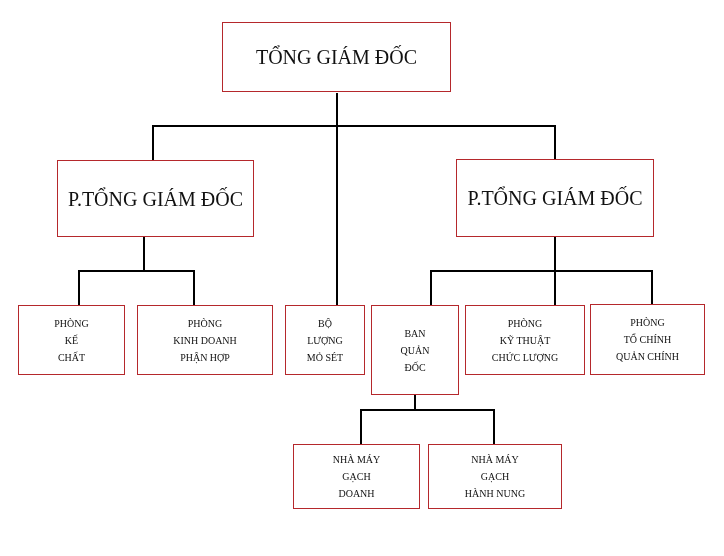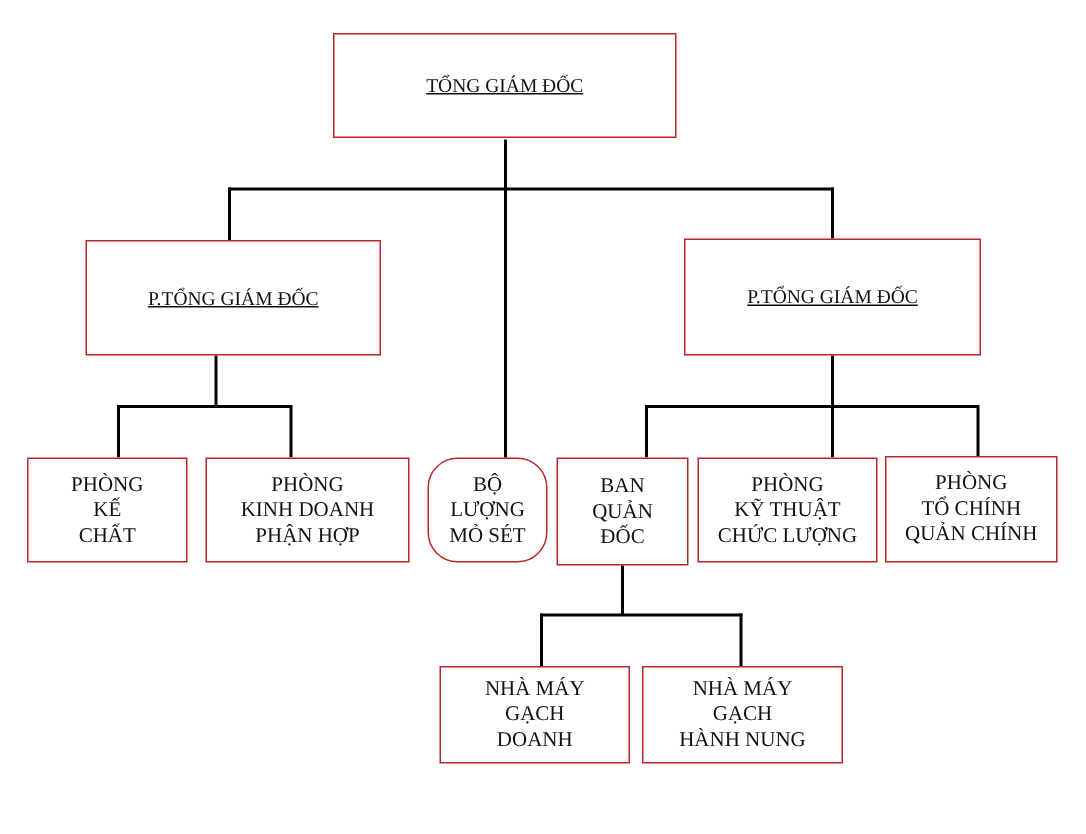--- a/index.html
+++ b/index.html
@@ -1,22 +1,22 @@
 <!DOCTYPE html>
 <html><head>
 <meta charset="utf-8">
 <style>
   html, body { margin: 0; padding: 0; background: #ffffff; }
   body { width: 724px; height: 556px; position: relative; overflow: hidden;
          font-family: "Liberation Serif", "DejaVu Serif", serif; color: #111; }
   .box { position: absolute; box-sizing: border-box; border: 1.5px solid #b5282c;
          background: #fff; display: flex; flex-direction: column; align-items: center;
          justify-content: center; text-align: center; }
-  .box span { display: block; line-height: 17px; font-size: 14px; }
-  .box.big span { font-size: 13px; line-height: 22px; text-decoration: underline; }
+  .box span { display: block; line-height: 17px; font-size: 10px; }
+  .box.big span { font-size: 20px; line-height: 22px; }
   .line { position: absolute; background: #000; }
   .h { height: 1.5px; }
   .v { width: 1.5px; }
 </style>
 </head>
 <body>
 
 <div class="line v" style="left:336px;top:93px;height:212px;"></div>
 <div class="line h" style="left:152px;top:125px;width:404px;"></div>
 <div class="line v" style="left:152px;top:125px;height:35px;"></div>
@@ -52,26 +52,26 @@
 <div class="box" style="left:18px;top:305px;width:107px;height:70px;">
   <span>PHÒNG</span>
   <span>KẾ</span>
   <span>CHẤT</span>
 </div>
 <div class="box" style="left:137px;top:305px;width:136px;height:70px;">
   <span>PHÒNG</span>
   <span>KINH DOANH</span>
   <span>PHẬN HỢP</span>
 </div>
-<div class="box" style="left:285px;top:305px;width:80px;height:70px;border-radius:20px;">
+<div class="box" style="left:285px;top:305px;width:80px;height:70px;">
   <span>BỘ</span>
   <span>LƯỢNG</span>
   <span>MỎ SÉT</span>
 </div>
-<div class="box" style="left:371px;top:305px;width:88px;height:72px;">
+<div class="box" style="left:371px;top:305px;width:88px;height:90px;">
   <span>BAN</span>
   <span>QUẢN</span>
   <span>ĐỐC</span>
 </div>
 <div class="box" style="left:465px;top:305px;width:120px;height:70px;">
   <span>PHÒNG</span>
   <span>KỸ THUẬT</span>
   <span>CHỨC LƯỢNG</span>
 </div>
 <div class="box" style="left:590px;top:304px;width:115px;height:71px;">

